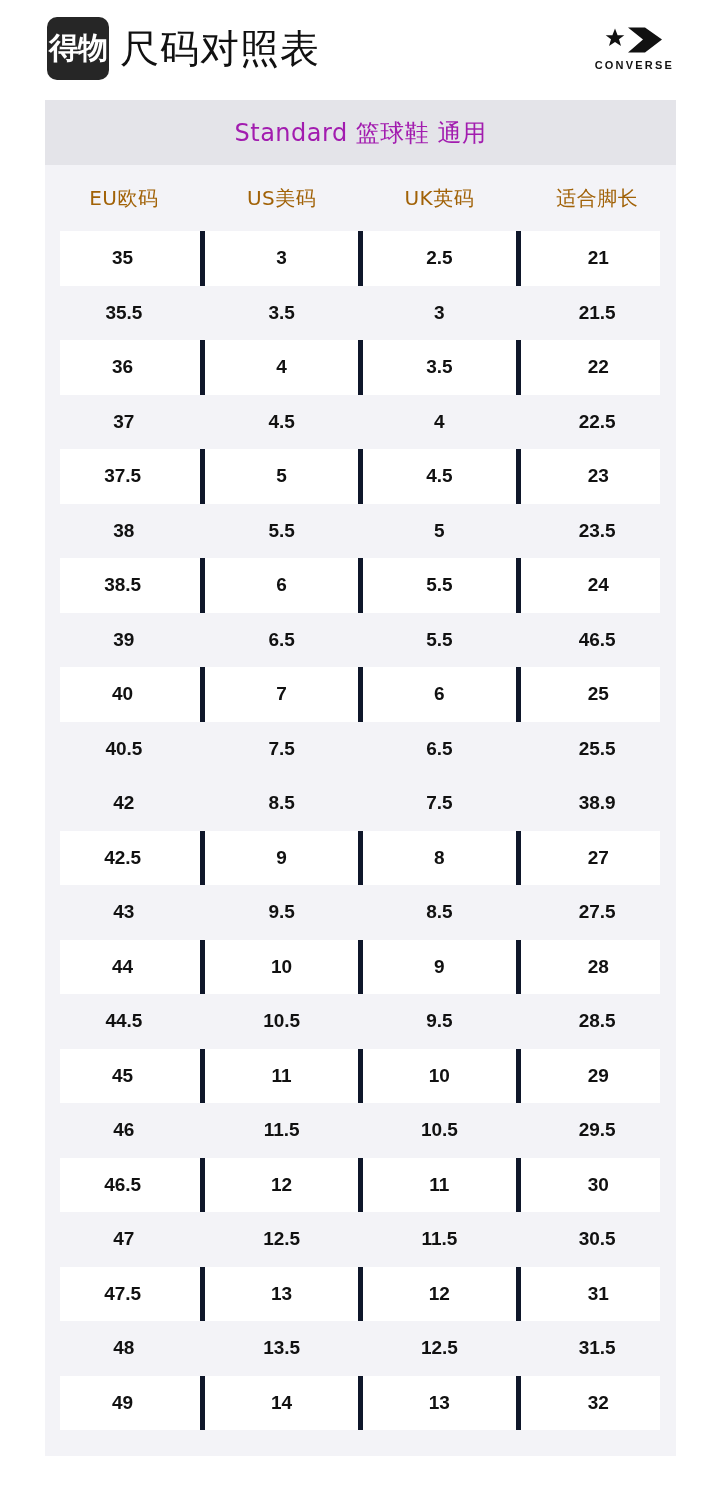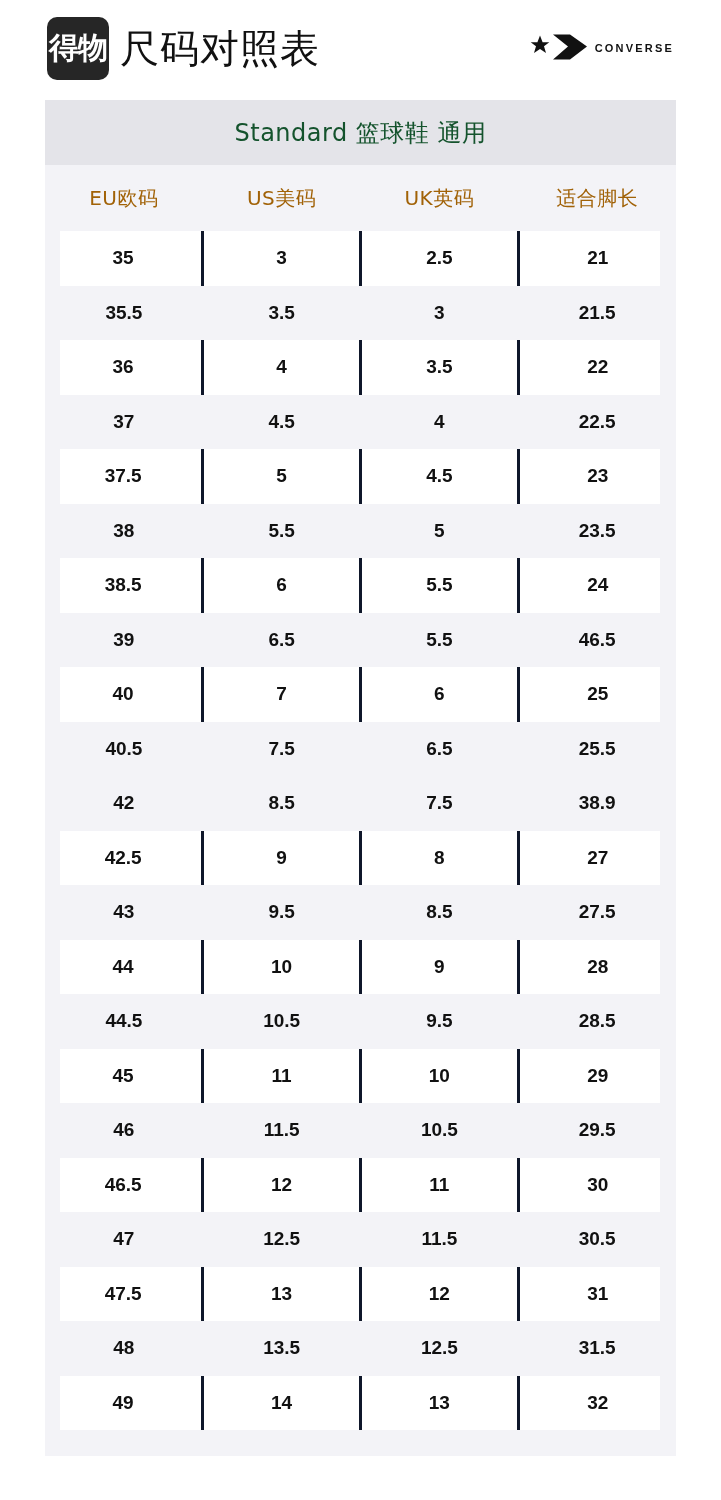--- a/index.html
+++ b/index.html
@@ -60,21 +60,21 @@
     color: #111111;
     font-weight: 400;
     letter-spacing: 1px;
     line-height: 1;
     white-space: nowrap;
     font-family: "DejaVu Sans", "Liberation Sans", sans-serif;
   }
 
   .converse-logo {
     display: flex;
-    flex-direction: row;
+    flex-direction: column;
     align-items: center;
     gap: 4px;
   }
   .converse-mark {
     width: 64px;
     height: 30px;
     display: block;
   }
   .converse-word {
     font-size: 11px;
@@ -93,21 +93,21 @@
     background: #f3f3f7;
   }
 
   .table-title {
     height: 65px;
     background: #e4e4e9;
     display: flex;
     align-items: center;
     justify-content: center;
     font-size: 24px;
-    color: #14532d;
+    color: #a21caf;
     font-weight: 400;
     letter-spacing: 0.5px;
     font-family: "DejaVu Sans", "Liberation Sans", sans-serif;
   }
 
   .tbl {
     width: 100%;
     border-collapse: collapse;
     table-layout: fixed;
     background: #f3f3f7;
@@ -139,21 +139,21 @@
     font-size: 19px;
     font-weight: 700;
     color: #111111;
     background: #f3f3f7;
     font-family: "Liberation Sans", "DejaVu Sans", sans-serif;
   }
 
   
   .tbl tbody tr.row-white td {
     background: #ffffff;
-    border-right: 3px solid #0f172a;
+    border-right: 5px solid #0f172a;
   }
   .tbl tbody tr.row-white td:last-child {
     border-right: none;
   }
   .tbl tbody tr.row-white td:first-child {
     border-left: none;
   }
 
   
   .tbl tbody tr.row-white td:first-child {

